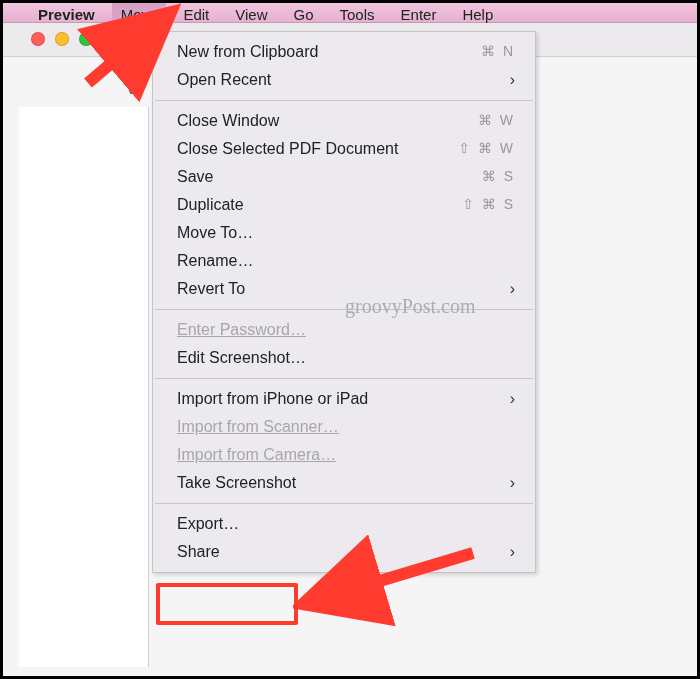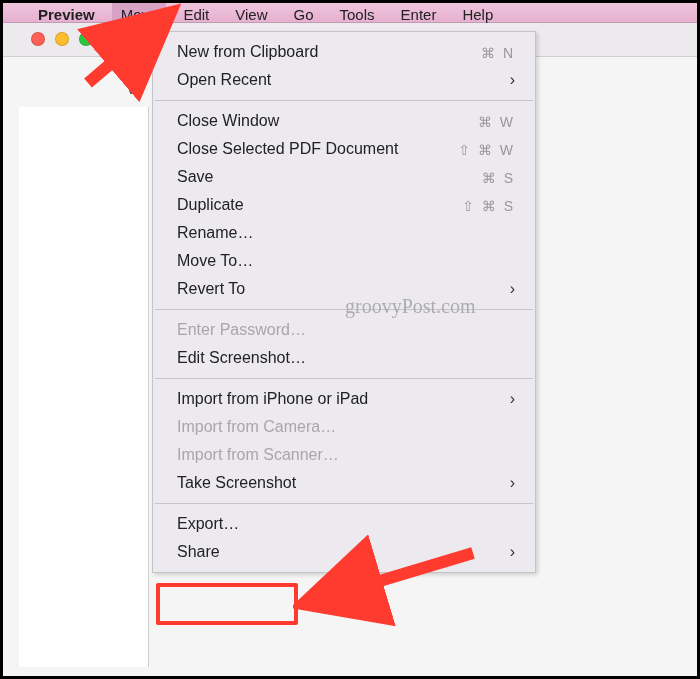--- a/index.html
+++ b/index.html
@@ -62,29 +62,29 @@
       position: absolute;
       left: 149px; top: 28px;
       width: 384px;
       background: #eceaee;
       border: 1px solid #c6c2c8;
       box-shadow: 2px 2px 4px rgba(0,0,0,0.15);
       padding: 6px 0;
     }
     .dropdown .ditem {
       display: flex;
-      align-items: flex-end;
+      align-items: flex-start;
       justify-content: space-between;
       padding: 5px 20px 5px 24px;
       font-size: 16px;
       color: #222;
       cursor: default;
       min-height: 28px;
     }
-    .dropdown .ditem.disabled { color: #a8a6aa; }
+    .dropdown .ditem.disabled { color: #a8a6aa; text-decoration: underline; }
     .dropdown .sep {
       height: 1px;
       background: #c7c3c9;
       margin: 6px 2px;
     }
     .shortcut {
       font-size: 14px;
       color: #9a979c;
       letter-spacing: 2px;
       font-family: -apple-system, sans-serif;
@@ -161,48 +161,48 @@
   </div>
   <div class="ditem">
     <span>Save</span>
     <span class="shortcut">⌘ S</span>
   </div>
   <div class="ditem">
     <span>Duplicate</span>
     <span class="shortcut">⇧ ⌘ S</span>
   </div>
   <div class="ditem">
+    <span>Move To…</span>
+  </div>
+  <div class="ditem">
     <span>Rename…</span>
-  </div>
-  <div class="ditem">
-    <span>Move To…</span>
   </div>
   <div class="ditem">
     <span>Revert To</span>
     <span class="submenu-arrow">›</span>
   </div>
   <div class="sep"></div>
 
   <div class="ditem disabled">
     <span>Enter Password…</span>
   </div>
   <div class="ditem">
     <span>Edit Screenshot…</span>
   </div>
   <div class="sep"></div>
 
   <div class="ditem">
     <span>Import from iPhone or iPad</span>
     <span class="submenu-arrow">›</span>
   </div>
   <div class="ditem disabled">
+    <span>Import from Scanner…</span>
+  </div>
+  <div class="ditem disabled">
     <span>Import from Camera…</span>
-  </div>
-  <div class="ditem disabled">
-    <span>Import from Scanner…</span>
   </div>
   <div class="ditem">
     <span>Take Screenshot</span>
     <span class="submenu-arrow">›</span>
   </div>
   <div class="sep"></div>
 
   <div class="ditem">
     <span>Export…</span>
   </div>

